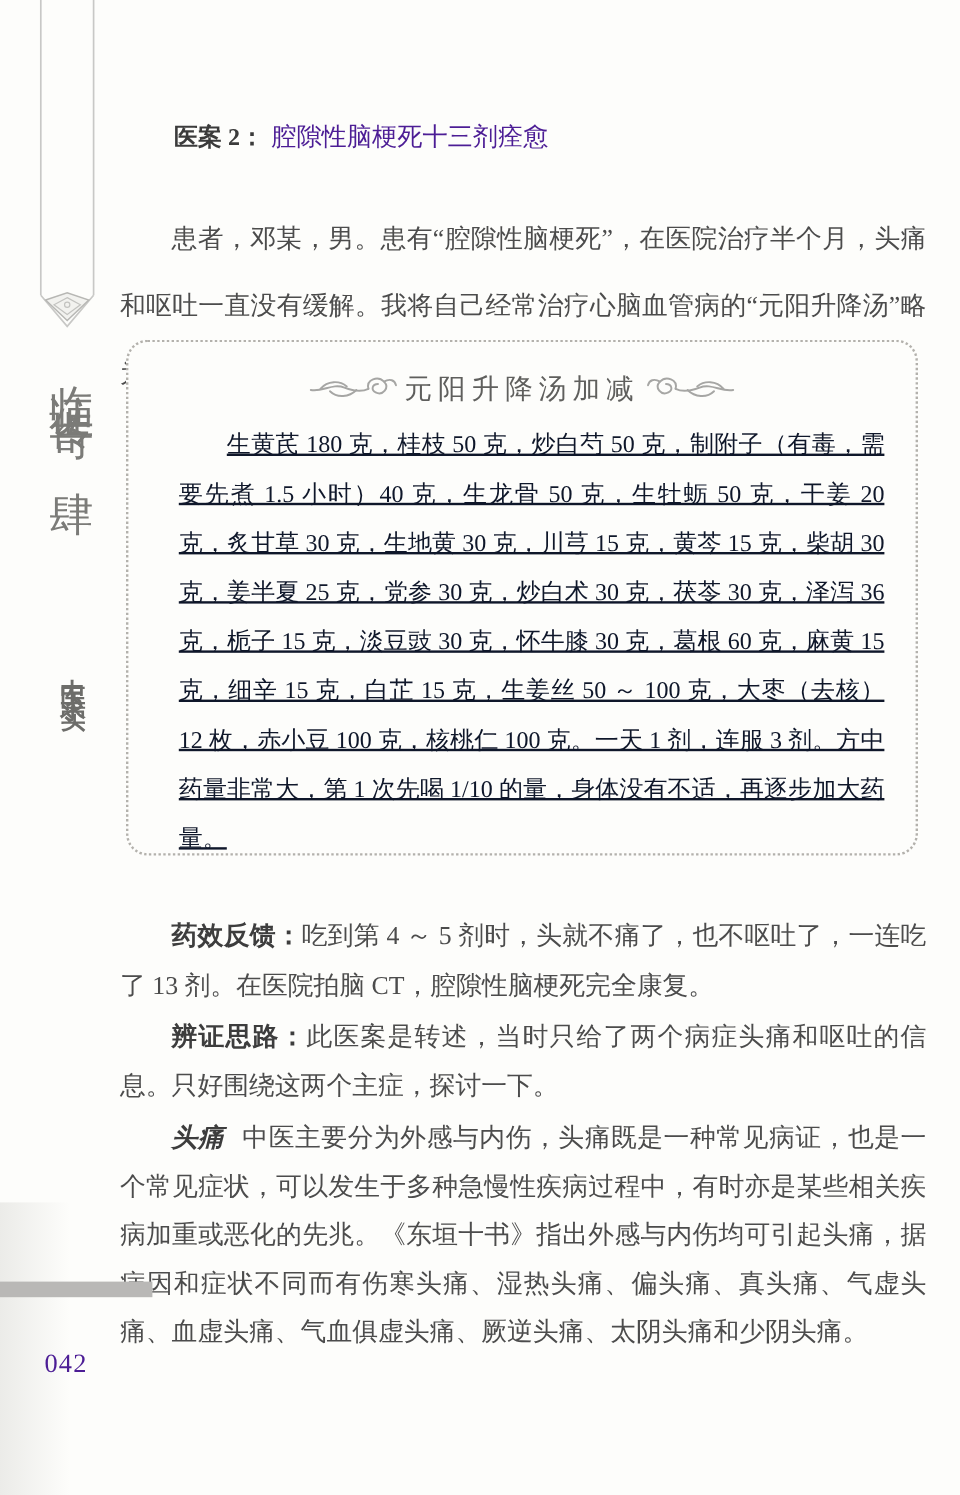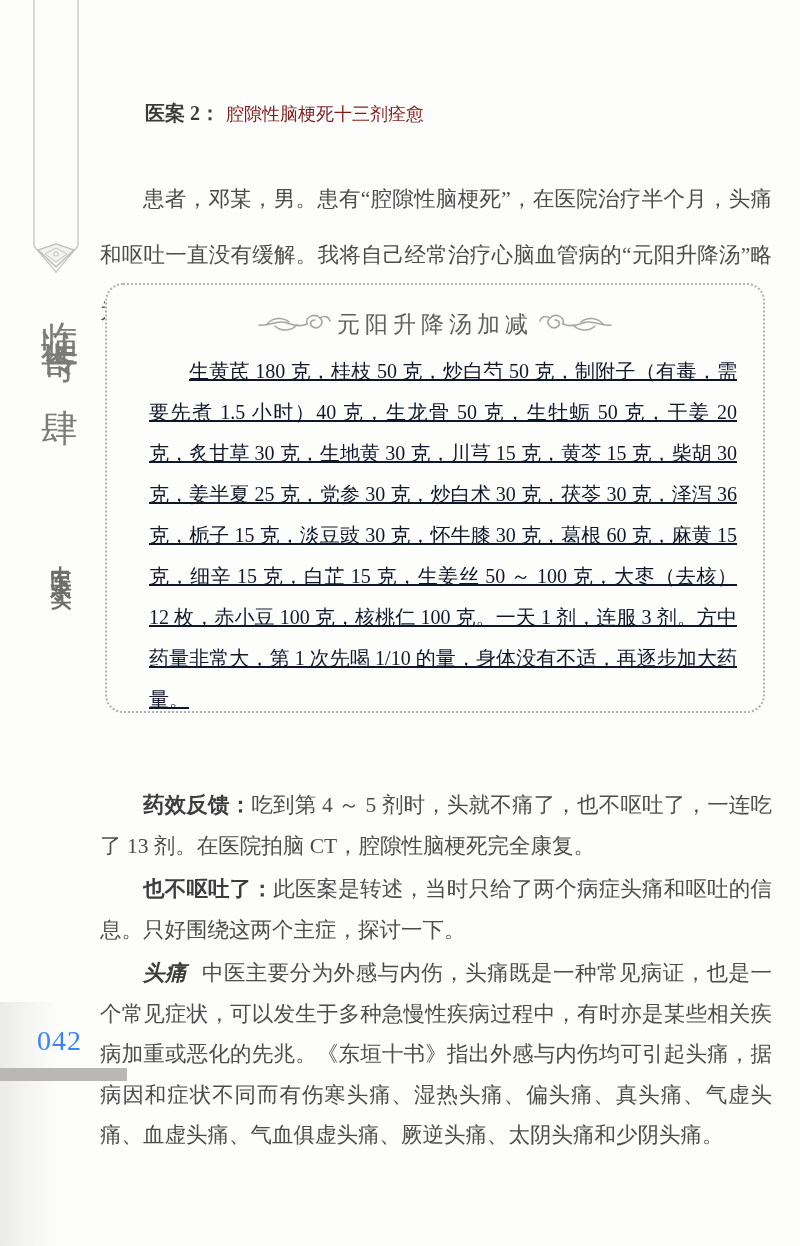--- a/index.html
+++ b/index.html
@@ -23,21 +23,21 @@
     font-size:21px; letter-spacing:7px; color:#6d6d6a; font-weight:bold;
   }
   .scan-shade {
     position:absolute; left:0; top:1002px; width:58px; height:244px;
     background:linear-gradient(to right, rgba(190,190,184,0.28), rgba(255,255,255,0));
   }
 
   
   .case-heading { position:absolute; left:145px; top:100px; white-space:nowrap; }
   .case-heading .label { font-size:20px; font-weight:bold; color:#3b3b3b; }
-  .case-heading .title { font-size:18px; color:#7f1d1d; margin-left:6px;text-align:right; }
+  .case-heading .title { font-size:21px; color:#4c1d95; margin-left:6px;text-align:right; }
 
   .intro {
     position:absolute; left:100px; top:149px; width:672px;
     font-size:21.5px; line-height:56px; color:#4c4c4c;
     text-align:justify; text-indent:2em;
   }
 
   
   .rx-box {
     position:absolute; left:105px; top:283px; width:660px; height:430px;
@@ -53,31 +53,31 @@
   .flourish.mirror { transform:scaleX(-1); }
   .rx-body {
     margin:12px 26px 0 42px;
     font-size:20px; line-height:41px; color:#0f172a;
     text-align:justify; text-indent:2em;text-decoration:underline;
   }
 
   
   .sections {
     position:absolute; left:100px; top:760px; width:672px;
-    font-size:21.5px; line-height:40.5px; color:#4c4c4c; text-align:justify;margin-top:25px;
+    font-size:21.5px; line-height:40.5px; color:#4c4c4c; text-align:justify;
   }
   .sections p { margin:0 0 3px 0; text-indent:2em; }
   .lead { font-weight:bold; color:#3d3d3d; }
   .lead.gap { margin-right:0.7em;font-style:italic; }
 
   
   .page-bar { position:absolute; left:0; top:1068px; width:127px; height:13px; background:#b9b8b6; }
   .page-number {
-    position:absolute; left:37px; top:1025px;
-    font-size:28px; color:#3b82f6; letter-spacing:1px;
+    position:absolute; left:37px; top:1123px;
+    font-size:22px; color:#4c1d95; letter-spacing:1px;
   }
 </style>
 </head>
 <body>
 
 <div class="page">
 
   <svg class="pendant" width="60" height="280" viewBox="0 0 60 280" aria-hidden="true">
     <line x1="8" y1="0" x2="8" y2="246" stroke="#c8c8c6" stroke-width="1.4"></line>
     <line x1="52" y1="0" x2="52" y2="246" stroke="#c8c8c6" stroke-width="1.4"></line>
@@ -120,21 +120,21 @@
       </svg>
     </div>
     <p class="rx-body">生黄芪 180 克，桂枝 50 克，炒白芍 50 克，制附子（有毒，需要先煮 1.5 小时）40 克，生龙骨 50 克，生牡蛎 50 克，干姜 20 克，炙甘草 30 克，生地黄 30 克，川芎 15 克，黄芩 15 克，柴胡 30 克，姜半夏 25 克，党参 30 克，炒白术 30 克，茯苓 30 克，泽泻 36 克，栀子 15 克，淡豆豉 30 克，怀牛膝 30 克，葛根 60 克，麻黄 15 克，细辛 15 克，白芷 15 克，生姜丝 50 ～ 100 克，大枣（去核）12 枚，赤小豆 100 克，核桃仁 100 克。一天 1 剂，连服 3 剂。方中药量非常大，第 1 次先喝 1/10 的量，身体没有不适，再逐步加大药量。</p>
   </div>
 
   <div class="sections">
     <p>
       <span class="lead">药效反馈：</span><span>吃到第 4 ～ 5 剂时，头就不痛了，也不呕吐了，一连吃了 13 剂。在医院拍脑 CT，腔隙性脑梗死完全康复。</span>
     </p>
     <p>
-      <span class="lead">也不呕吐了：</span><span>此医案是转述，当时只给了两个病症头痛和呕吐的信息。只好围绕这两个主症，探讨一下。</span>
+      <span class="lead">辨证思路：</span><span>此医案是转述，当时只给了两个病症头痛和呕吐的信息。只好围绕这两个主症，探讨一下。</span>
     </p>
     <p>
       <span class="lead gap">头痛</span><span>中医主要分为外感与内伤，头痛既是一种常见病证，也是一个常见症状，可以发生于多种急慢性疾病过程中，有时亦是某些相关疾病加重或恶化的先兆。《东垣十书》指出外感与内伤均可引起头痛，据病因和症状不同而有伤寒头痛、湿热头痛、偏头痛、真头痛、气虚头痛、血虚头痛、气血俱虚头痛、厥逆头痛、太阴头痛和少阴头痛。</span>
     </p>
   </div>
 
   <div class="page-bar"></div>
   <div class="page-number">042</div>
 
 </div>

